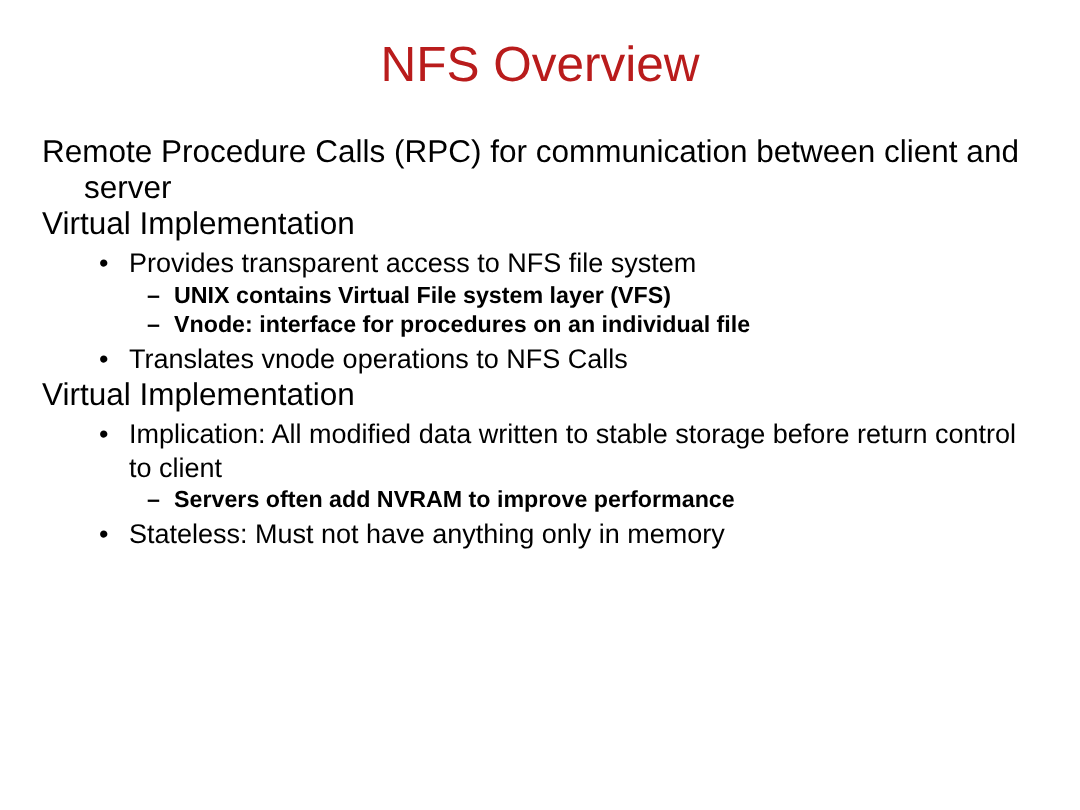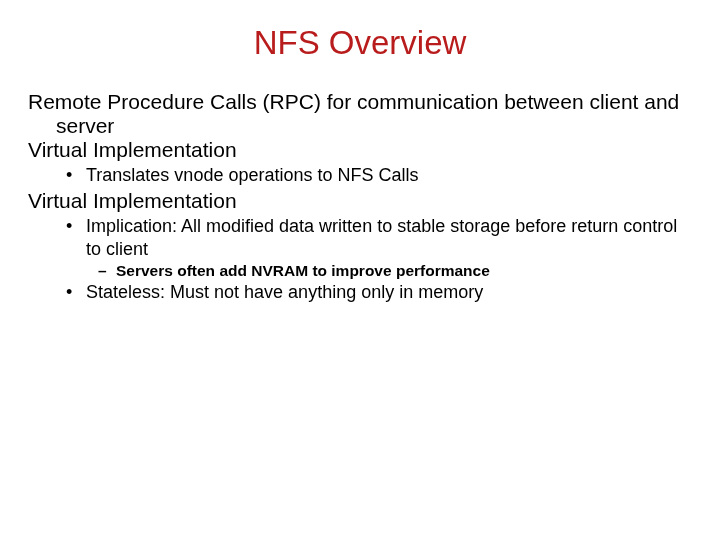--- a/index.html
+++ b/index.html
@@ -73,20 +73,27 @@
 <body>
 
 <div class="slide">
 
   <h1 class="title">NFS Overview</h1>
 
   <p class="body-text indent-cont">Remote Procedure Calls (RPC) for communication between client and server</p>
 
   <p class="body-text">Virtual Implementation</p>
   <ul class="level1">
+    <li>
+      <span>Provides transparent access to NFS file system</span>
+      <ul class="level2">
+        <li>UNIX contains Virtual File system layer (VFS)</li>
+        <li>Vnode: interface for procedures on an individual file</li>
+      </ul>
+    </li>
     <li>Translates vnode operations to NFS Calls</li>
   </ul>
 
   <p class="body-text">Virtual Implementation</p>
   <ul class="level1">
     <li>
       <span>Implication: All modified data written to stable storage before return control to client</span>
       <ul class="level2">
         <li>Servers often add NVRAM to improve performance</li>
       </ul>

